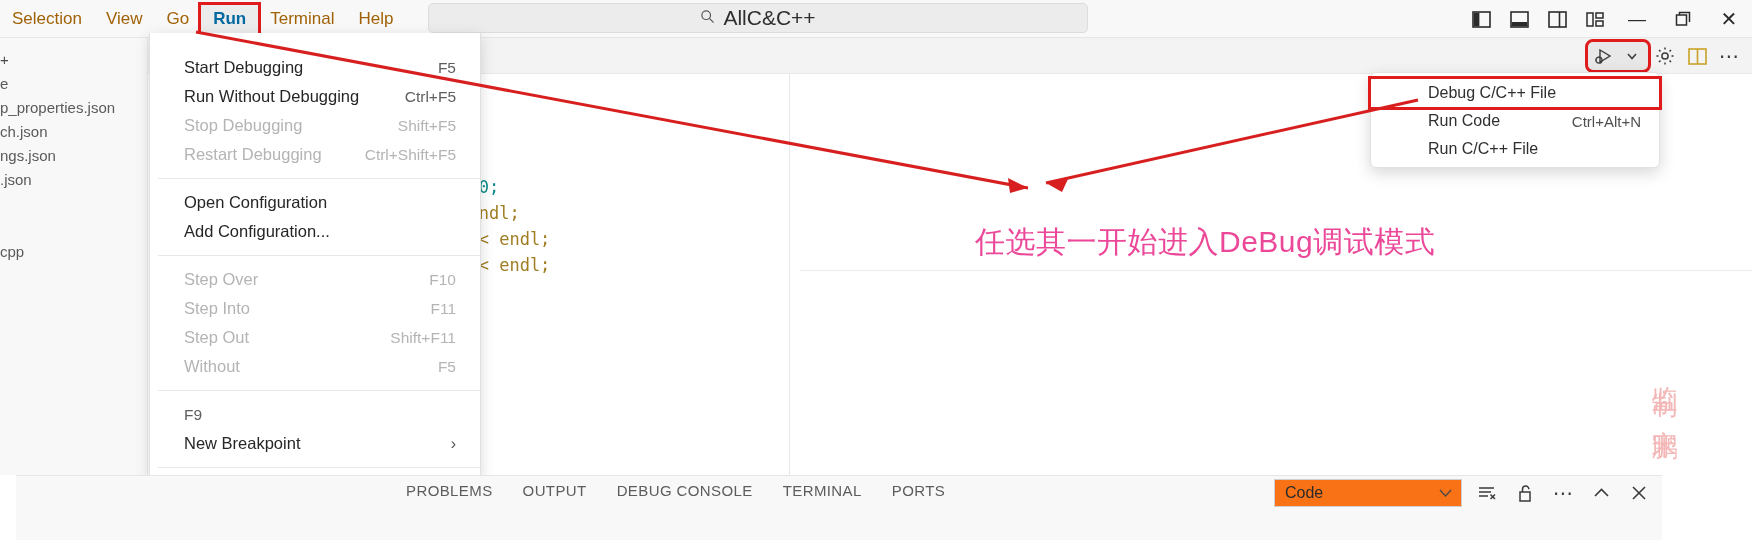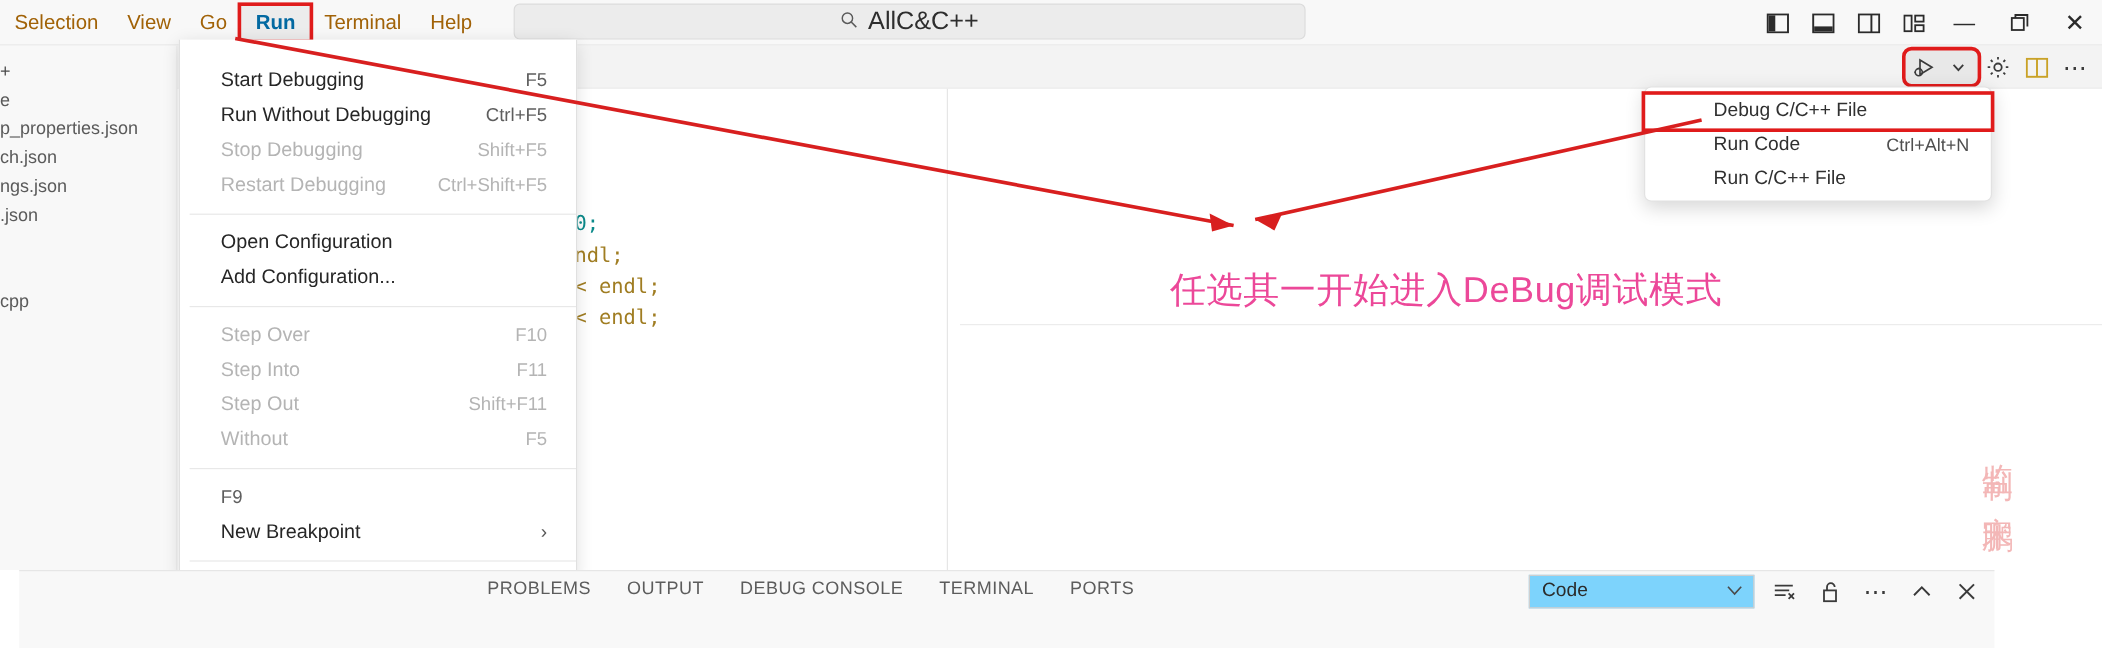--- a/index.html
+++ b/index.html
@@ -147,21 +147,21 @@
     background: #f8f8f8; border-top: 1px solid #e6e6e6; margin-left: 16px;
   }
   .panel-tabs {
     position: absolute; left: 390px; top: 6px; display: flex; gap: 30px; align-items: center;
   }
   .ptab { font-size: 15px; color: #5c5c5c; letter-spacing: 0.4px; white-space: nowrap; }
   .panel-right {
     position: absolute; right: 10px; top: 3px; display: flex; align-items: center; gap: 12px;
   }
   .codesel {
-    width: 188px; height: 28px; border: 1px solid #cfcfcf; background: #7dd3fc;
+    width: 188px; height: 28px; border: 1px solid #cfcfcf; background: #f97316;
     display: flex; align-items: center; justify-content: space-between;
     padding: 0 8px 0 10px; font-size: 16px; color: #2b2b2b;
   }
   .pico { width: 26px; height: 26px; display:flex; align-items:center; justify-content:center; color:#3a3a3a; }
 </style>
 </head>
 <body>
 
 <div id="root">
 

